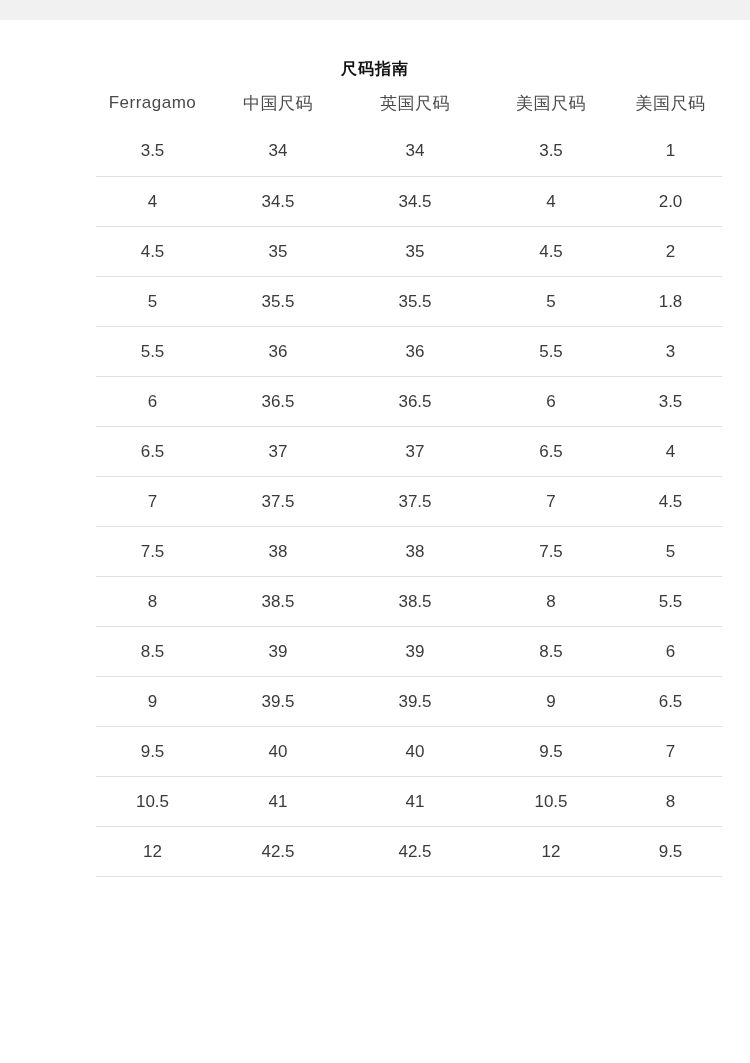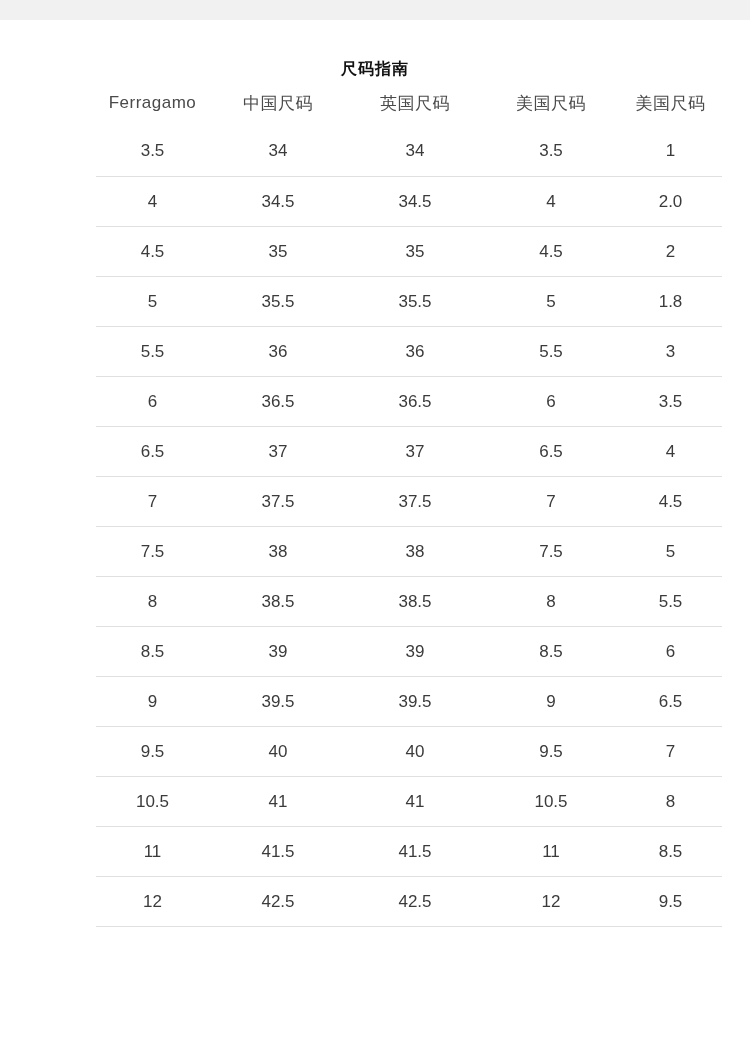--- a/index.html
+++ b/index.html
@@ -208,27 +208,20 @@
               <td>7</td>
             </tr>
             <tr>
               <td>10.5</td>
               <td>41</td>
               <td>41</td>
               <td>10.5</td>
               <td>8</td>
             </tr>
             <tr>
-              <td>11</td>
-              <td>41.5</td>
-              <td>41.5</td>
-              <td>11</td>
-              <td>8.5</td>
-            </tr>
-            <tr>
               <td>12</td>
               <td>42.5</td>
               <td>42.5</td>
               <td>12</td>
               <td>9.5</td>
             </tr>
           </tbody>
       </table>
     </div>
 

